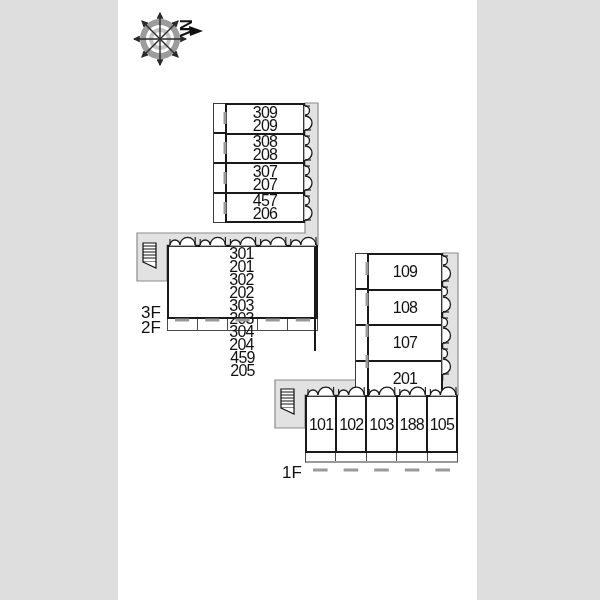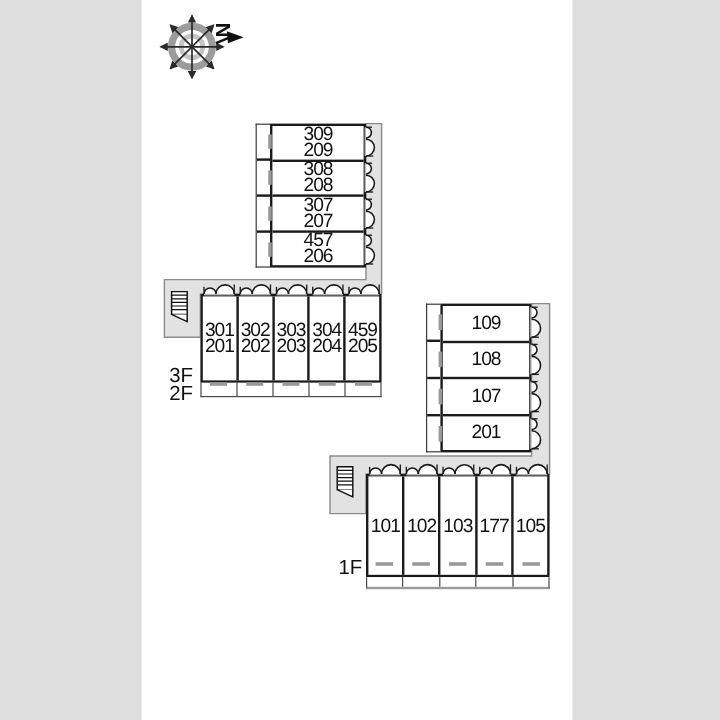--- a/index.html
+++ b/index.html
@@ -28,28 +28,28 @@
   .rowbalcony > div{flex:1;border-right:1px solid #4a4a4a;}
   .rowbalcony > div:last-child{border-right:none;}
 
   .room span{
     font-size:16px;line-height:13px;letter-spacing:-0.8px;
     color:var(--text,#111);white-space:pre-line;text-align:center;
   }
 
   
   #upper-stack{left:213px;top:103px;width:92px;height:120px;}
-  #lower-stack{left:355px;top:253px;width:88px;height:124px;}
+  #lower-stack{left:355px;top:253px;width:88px;height:144px;}
 
   #upper-row{left:167px;top:245px;width:151px;}
-  #upper-row .rowrooms{height:74px;}
+  #upper-row .rowrooms{height:74px;flex-direction:column;}
   #upper-row .rowbalcony{height:12px;}
 
   #lower-row{left:305px;top:395px;width:153px;}
-  #lower-row .rowrooms{height:86px;}
+  #lower-row .rowrooms{height:58px;}
   #lower-row .rowbalcony{height:10px;border-bottom:2px solid #9a9a9a;}
 
   .flabel{position:absolute;font-size:17px;color:var(--text,#111);letter-spacing:0;}
   #flabel-3f{left:141px;top:303px;}
   #flabel-2f{left:141px;top:318px;}
   #flabel-1f{left:282px;top:463px;}
 
   #compass{position:absolute;left:128px;top:6px;width:80px;height:66px;}
 </style>
 </head>
@@ -161,21 +161,21 @@
       <div class="room">
           <span>101</span>
         </div>
       <div class="room">
           <span>102</span>
         </div>
       <div class="room">
           <span>103</span>
         </div>
       <div class="room">
-          <span>177</span>
+          <span>188</span>
         </div>
       <div class="room">
           <span>105</span>
         </div>
     </div>
     <div class="rowbalcony">
       <div></div>
         <div></div>
         <div></div>
         <div></div>

